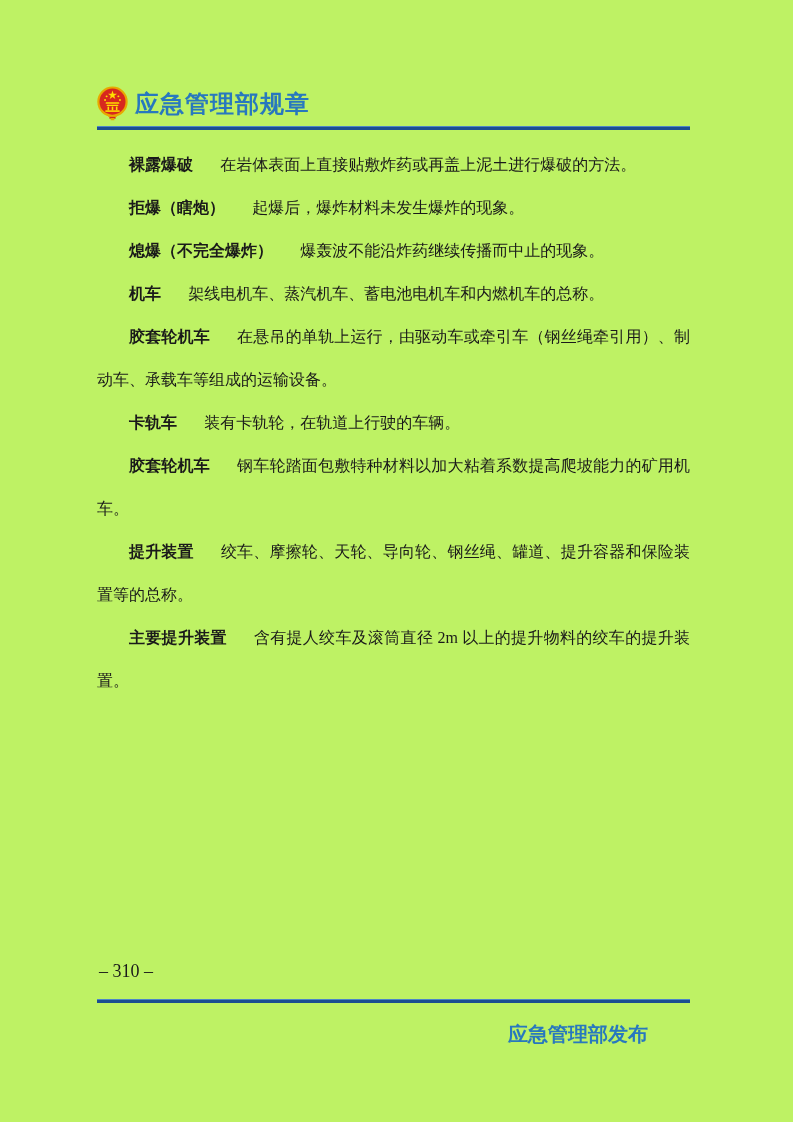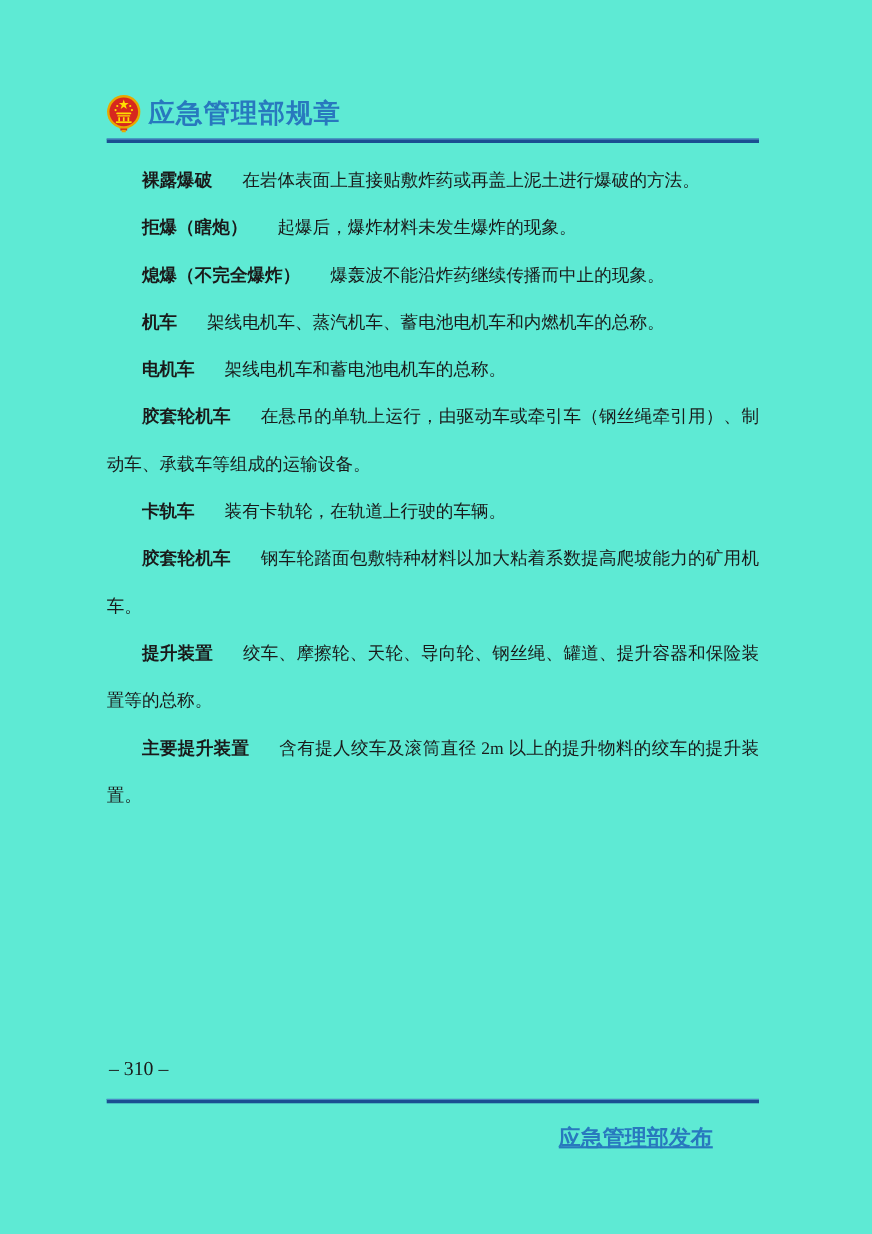--- a/index.html
+++ b/index.html
@@ -1,21 +1,21 @@
 <!DOCTYPE html>
 <html><head>
 <meta charset="utf-8">
 <style>
   * { margin: 0; padding: 0; box-sizing: border-box; }
   html, body { background: #ffffff; }
   .page {
     position: relative;
     width: 793px;
     height: 1122px;
-    background: #5eead4;
+    background: #bef264;
     overflow: hidden;
     font-family: "Liberation Serif", "DejaVu Serif", serif;
     color: #1a1a1a;
   }
   .content {
     position: absolute;
     left: 97px;
     width: 593px;
     top: 84px;
   }
@@ -68,21 +68,20 @@
   }
   .footer-rule { margin-top: 13px; }
   .publisher {
     margin-top: 18px;
     text-align: right;
     padding-right: 42px;
     font-family: "Liberation Sans", "DejaVu Sans", sans-serif;
     font-weight: bold;
     font-size: 20px;
     color: #2878BE;
-    text-decoration: underline;
   }
 </style>
 </head>
 <body>
 
 <div class="page">
 
   <div class="content">
 
     <div class="header-row">
@@ -107,21 +106,20 @@
       <span class="header-title">应急管理部规章</span>
     </div>
 
     <div class="rule header-rule"></div>
 
     <div class="body-text">
       <p class="para"><span class="term">裸露爆破</span><span class="def">在岩体表面上直接贴敷炸药或再盖上泥土进行爆破的方法。</span></p>
       <p class="para"><span class="term">拒爆（瞎炮）</span><span class="def">起爆后，爆炸材料未发生爆炸的现象。</span></p>
       <p class="para"><span class="term">熄爆（不完全爆炸）</span><span class="def">爆轰波不能沿炸药继续传播而中止的现象。</span></p>
       <p class="para"><span class="term">机车</span><span class="def">架线电机车、蒸汽机车、蓄电池电机车和内燃机车的总称。</span></p>
-      <p class="para"><span class="term">电机车</span><span class="def">架线电机车和蓄电池电机车的总称。</span></p>
       <p class="para"><span class="term">胶套轮机车</span><span class="def">在悬吊的单轨上运行，由驱动车或牵引车（钢丝绳牵引用）、制动车、承载车等组成的运输设备。</span></p>
       <p class="para"><span class="term">卡轨车</span><span class="def">装有卡轨轮，在轨道上行驶的车辆。</span></p>
       <p class="para"><span class="term">胶套轮机车</span><span class="def">钢车轮踏面包敷特种材料以加大粘着系数提高爬坡能力的矿用机车。</span></p>
       <p class="para"><span class="term">提升装置</span><span class="def">绞车、摩擦轮、天轮、导向轮、钢丝绳、罐道、提升容器和保险装置等的总称。</span></p>
       <p class="para"><span class="term">主要提升装置</span><span class="def">含有提人绞车及滚筒直径 2m 以上的提升物料的绞车的提升装置。</span></p>
     </div>
 
   </div>
 
   <div class="footer">

